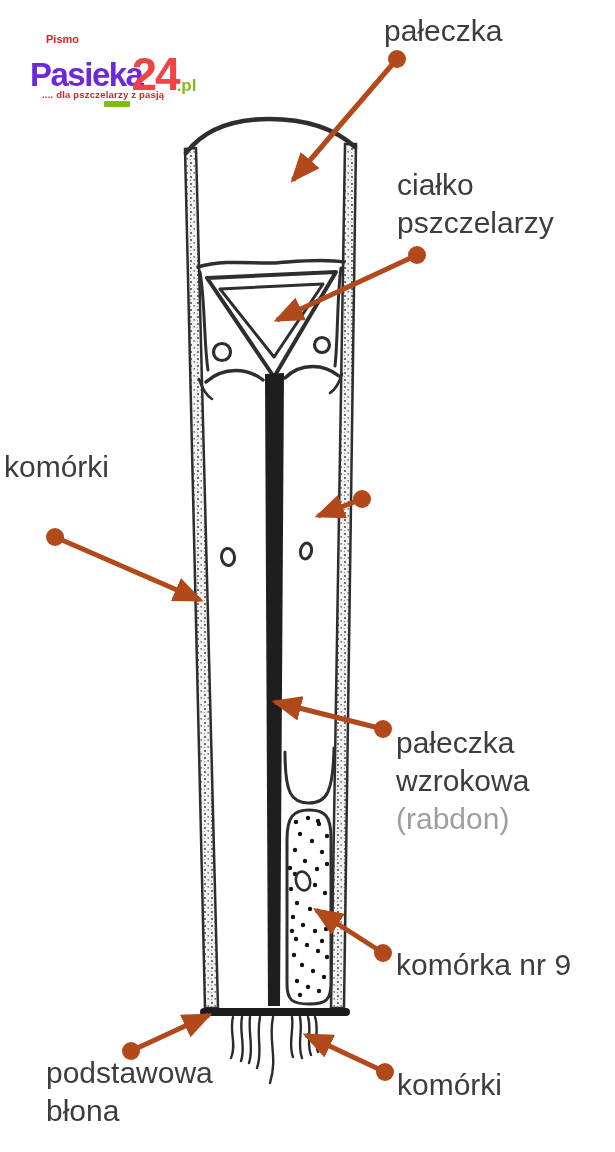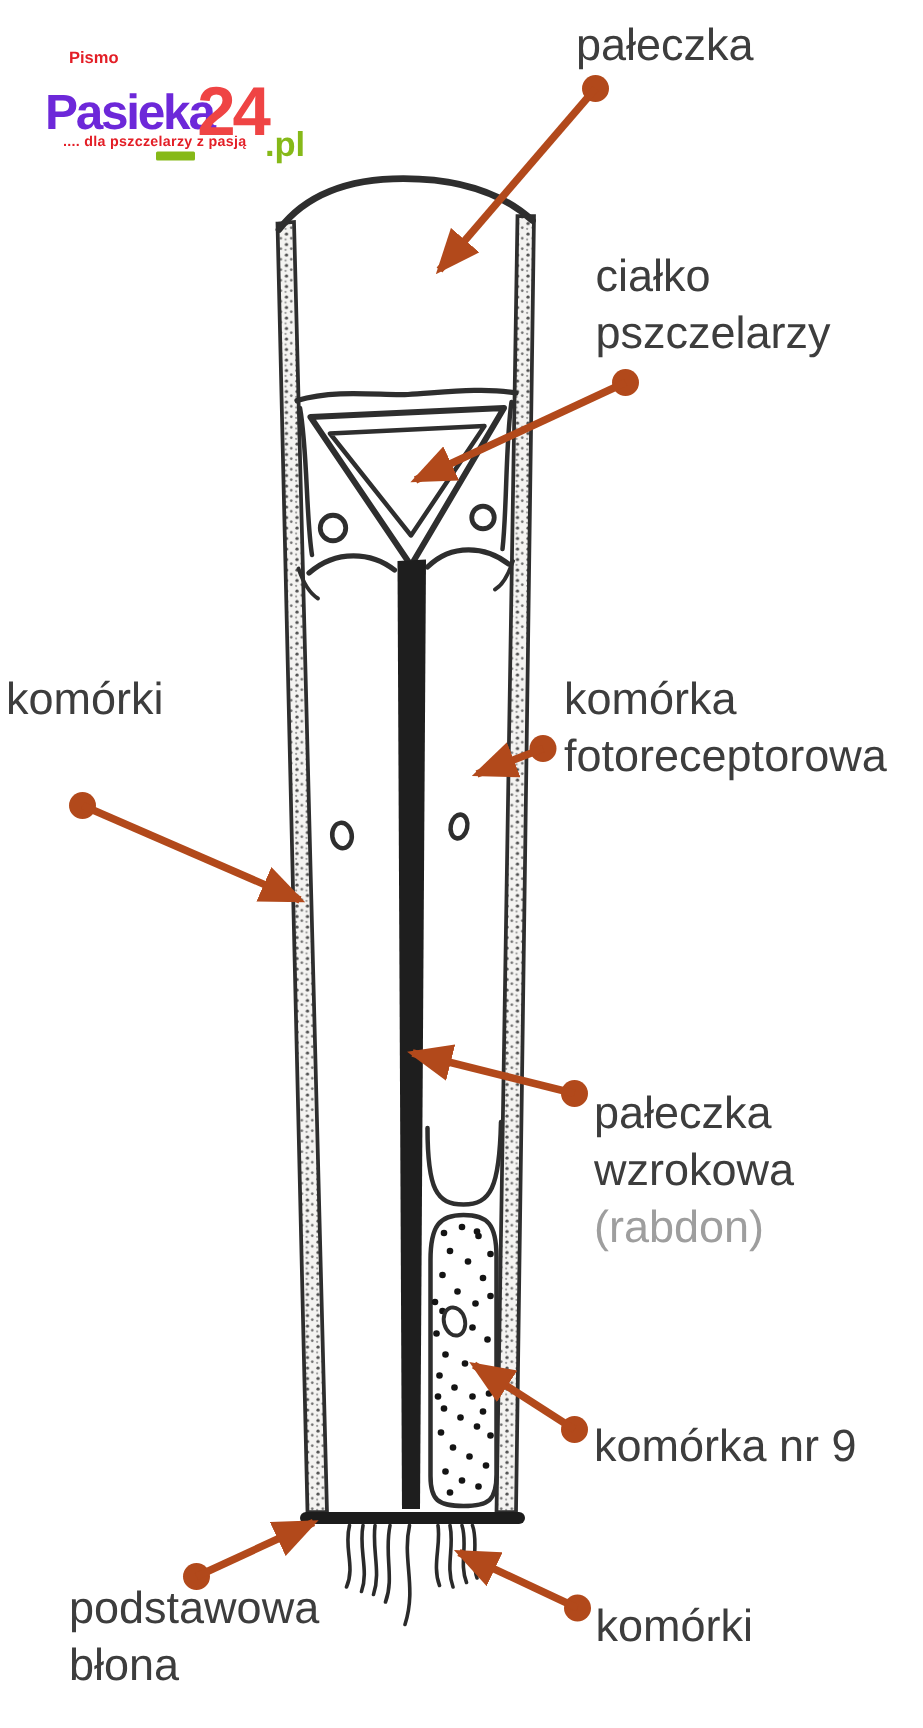--- a/index.html
+++ b/index.html
@@ -10,21 +10,21 @@
   
   .lbl{position:absolute;color:#3d3d3d;font-size:30px;line-height:38px;white-space:nowrap;}
   .lbl .muted{color:#9e9e9e;}
 
   
   .logo{position:absolute;left:30px;top:34px;width:150px;}
   .logo-pismo{color:#e31e26;font-size:11px;font-weight:bold;margin-left:16px;line-height:11px;}
   .logo-row{display:flex;align-items:flex-end;line-height:1;}
   .logo-brand{color:#6d28d9;font-size:33px;font-weight:bold;letter-spacing:-1.5px;}
   .logo-num{color:#ef4444;font-size:46px;font-weight:bold;margin-left:-11px;letter-spacing:-2px;position:relative;top:6px;}
-  .logo-tld{color:#86b918;font-size:23px;font-weight:bold;position:relative;top:17px;margin-left:-2px;}
+  .logo-tld{color:#86b918;font-size:17px;font-weight:bold;position:relative;top:3px;margin-left:-2px;}
   .logo-tagline{color:#e31e26;font-size:9.5px;font-weight:bold;margin-top:-2px;margin-left:12px;letter-spacing:0.2px;}
   .logo-mark{width:26px;height:6px;background:#86b918;margin-left:74px;margin-top:1px;border-radius:1px;}
 </style>
 </head>
 <body>
 
 <div class="page">
 
   <svg class="art" width="615" height="1152" viewBox="0 0 615 1152">
     <defs>
@@ -183,24 +183,20 @@
 
   <div class="lbl" style="left:397px;top:166px;">
     <div>ciałko</div>
     <div>pszczelarzy</div>
   </div>
 
   <div class="lbl" style="left:4px;top:448px;">
     <div>komórki</div>
   </div>
 
-  <div class="lbl" style="left:376px;top:448px;">
-    <div>komórka</div>
-    <div>fotoreceptorowa</div>
-  </div>
 
   <div class="lbl" style="left:396px;top:724px;">
     <div>pałeczka</div>
     <div>wzrokowa</div>
     <div class="muted">(rabdon)</div>
   </div>
 
   <div class="lbl" style="left:396px;top:946px;">
     <div>komórka nr 9</div>
   </div>

